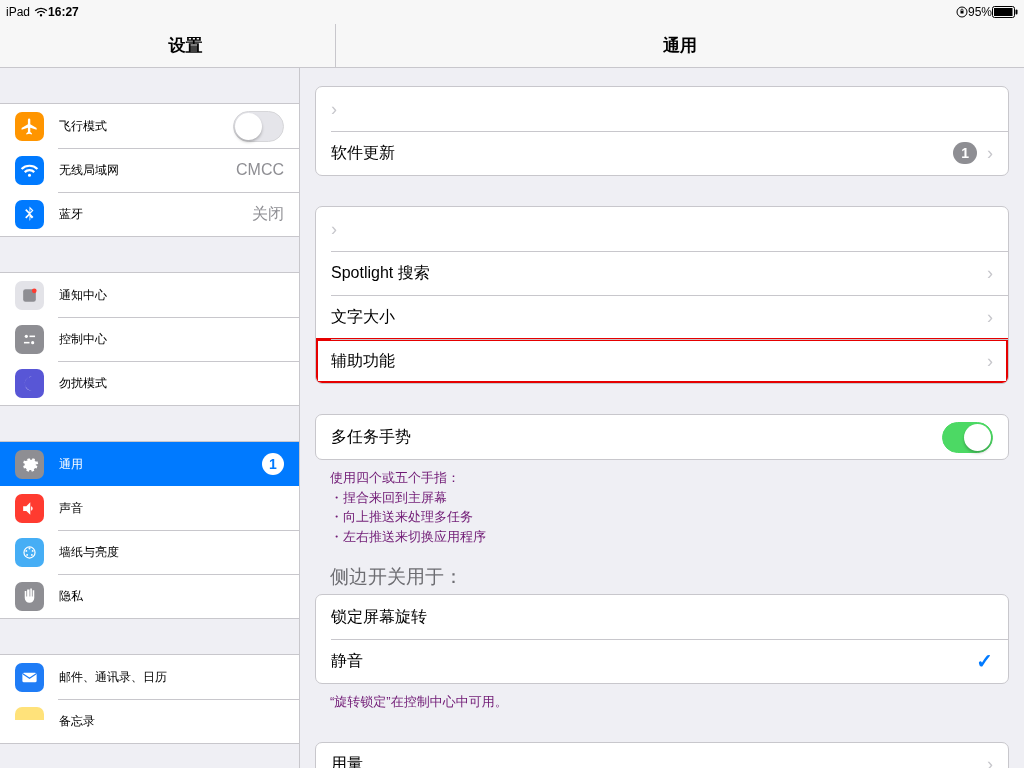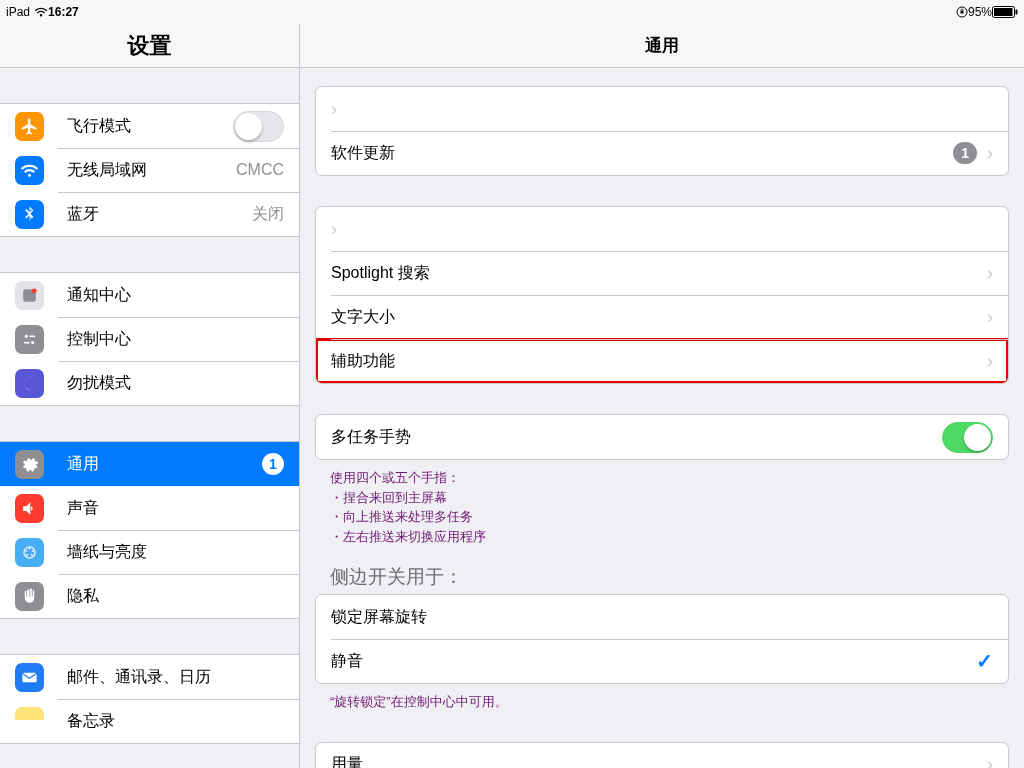--- a/index.html
+++ b/index.html
@@ -7,38 +7,38 @@
 
 
 .status-bar { height: 20px; background: #f7f7f7; display: flex; align-items: center; font-size: 12px; padding: 12px 6px; }
 .status-left { flex: 0 0 auto; display: flex; align-items: center; gap: 4px; }
 .status-center { flex: 1; text-align: left; font-weight: 700; }
 .status-right { flex: 0 0 auto; display: flex; align-items: center; }
 .wifi-icon svg, .lock-icon svg, .battery-icon svg { display: block; }
 
 
 .headers { height: 44px; background: #f7f7f7; border-bottom: 1px solid #c8c7cc; display: flex; }
-.header-left { width: 300px; display: flex; align-items: center; justify-content: center; font-size: 22px; font-weight: 600; border-right: 1px solid #c8c7cc; }
+.header-left { width: 300px; display: flex; align-items: center; justify-content: center; font-size: 17px; font-weight: 600; border-right: 1px solid #c8c7cc; margin-left: 36px; }
 .header-right { flex: 1; display: flex; align-items: center; justify-content: center; font-size: 17px; font-weight: 600; }
 
 
 .body { display: flex; height: calc(768px - 64px); }
 .sidebar { width: 300px; background: #efeff4; border-right: 1px solid #c8c7cc; overflow-y: auto; }
 .detail { flex: 1; background: #efeff4; overflow-y: auto; padding-bottom: 20px; }
 
 
 .sb-group { margin-top: 35px; background: #fff; border-top: 1px solid #c8c7cc; border-bottom: 1px solid #c8c7cc; }
 .sb-group:first-child { margin-top: 35px; }
 .sb-item { height: 44px; display: flex; align-items: center; padding: 0 15px; position: relative; gap: 15px; }
 .sb-item + .sb-item::before { content: ""; position: absolute; left: 58px; right: 0; top: 0; height: 1px; background: #c8c7cc; }
 .sb-item.active { background: #007aff; color: #fff; }
 .sb-item.active + .sb-item::before { display: none; }
 .sb-item.active::before { display: none; }
 .sb-icon { width: 29px; height: 29px; border-radius: 7px; display: flex; align-items: center; justify-content: center; flex-shrink: 0; }
-.sb-label { font-size: 16px; flex: 1; margin-left: 8px; }
+.sb-label { font-size: 12px; flex: 1; }
 .sb-value { font-size: 16px; color: #8e8e93; }
 
 
 .badge-pill { background: #fff; color: #007aff; border-radius: 11px; min-width: 22px; height: 22px; display: flex; align-items: center; justify-content: center; font-size: 14px; font-weight: 600; padding: 0 6px; }
 .badge-gray { background: #8e8e93; color: #fff; border-radius: 11px; min-width: 22px; height: 22px; display: flex; align-items: center; justify-content: center; font-size: 14px; font-weight: 600; padding: 0 8px; }
 
 
 .toggle { width: 51px; height: 31px; border-radius: 16px; background: #e5e5ea; position: relative; border: 1px solid #d6d6d9; }
 .toggle .knob { width: 27px; height: 27px; border-radius: 50%; background: #fff; box-shadow: 0 2px 3px rgba(0,0,0,.25); position: absolute; top: 1px; left: 1px; transition: left .2s; }
 .toggle.on { background: #4cd964; border-color: #4cd964; }

